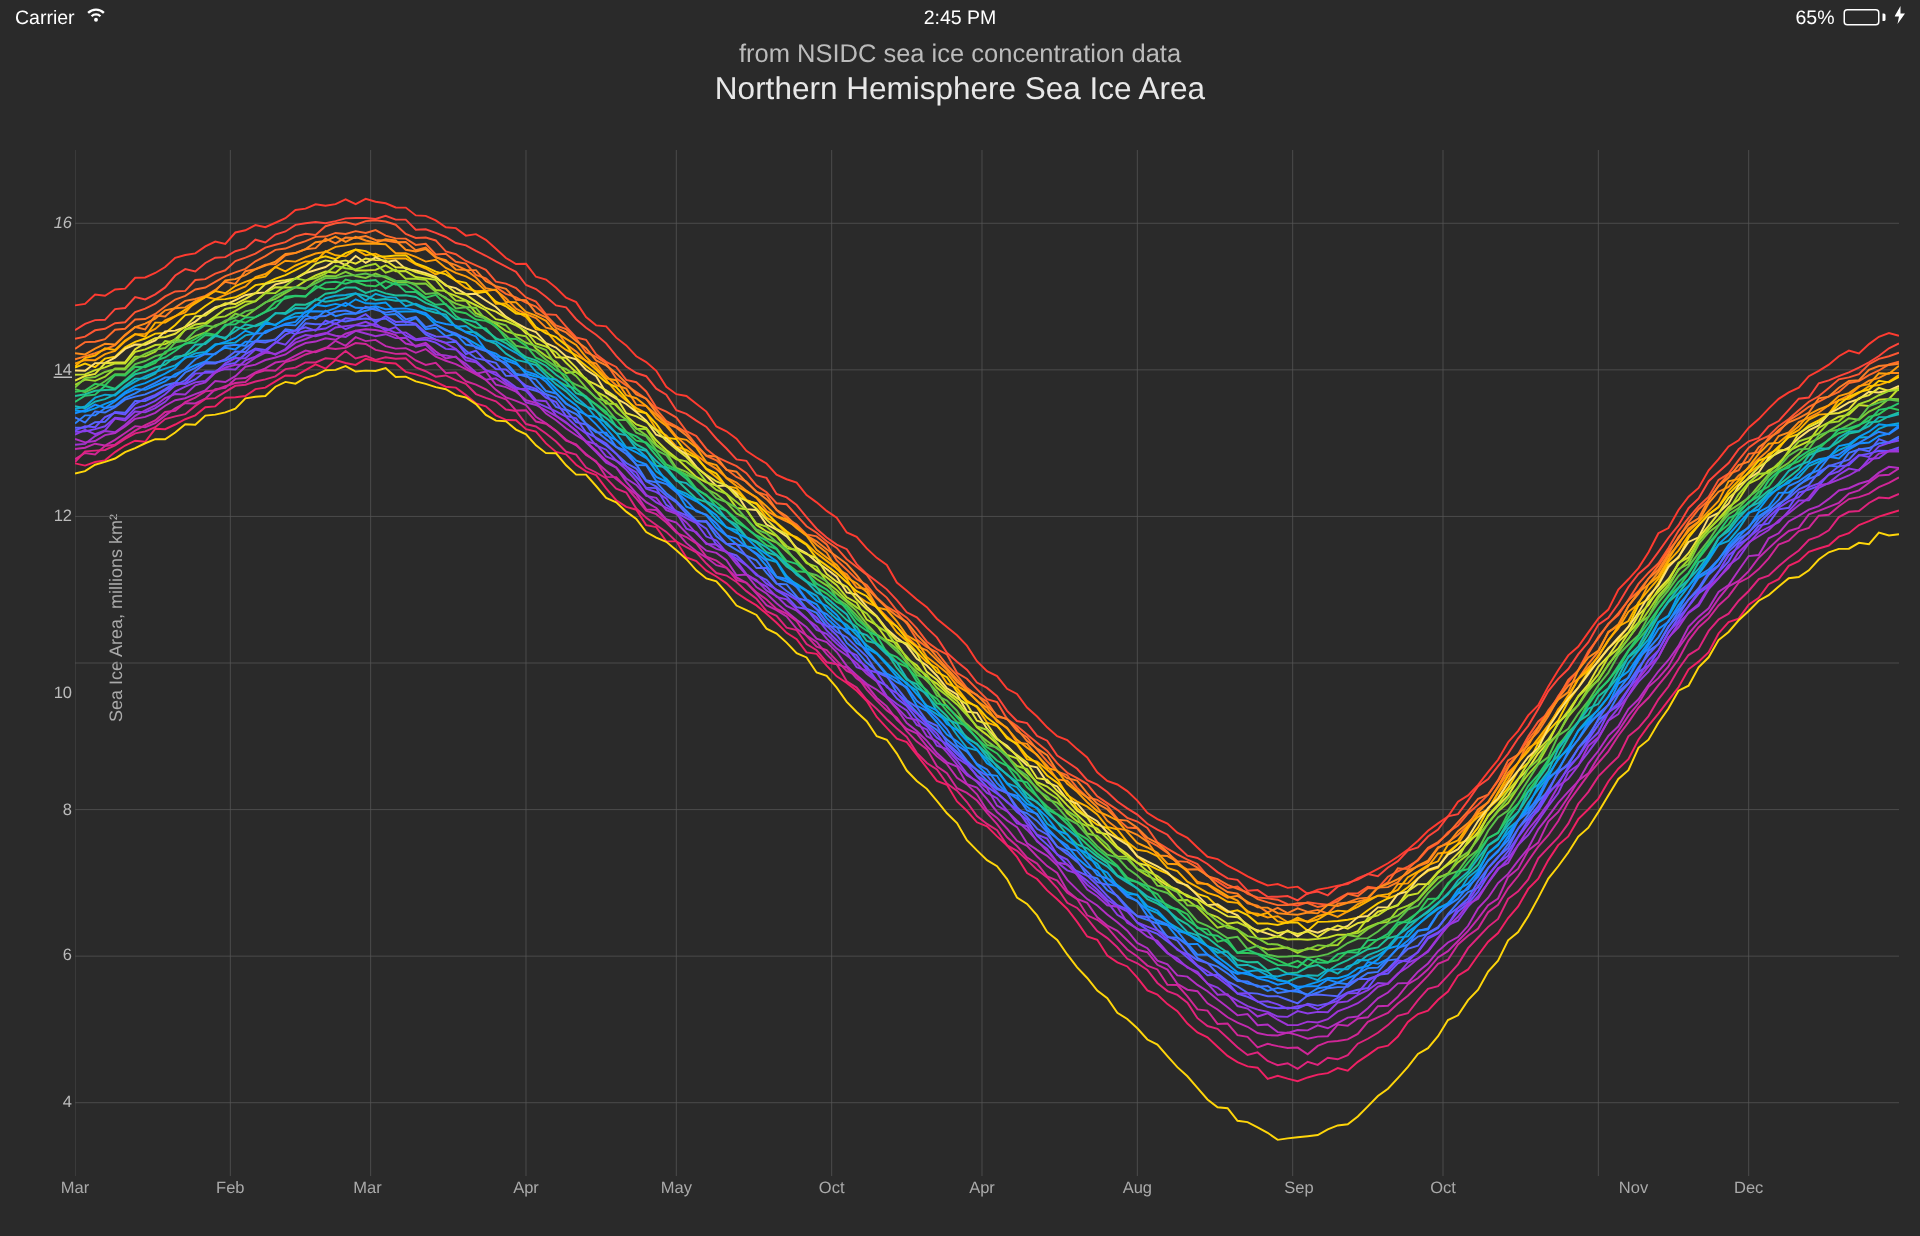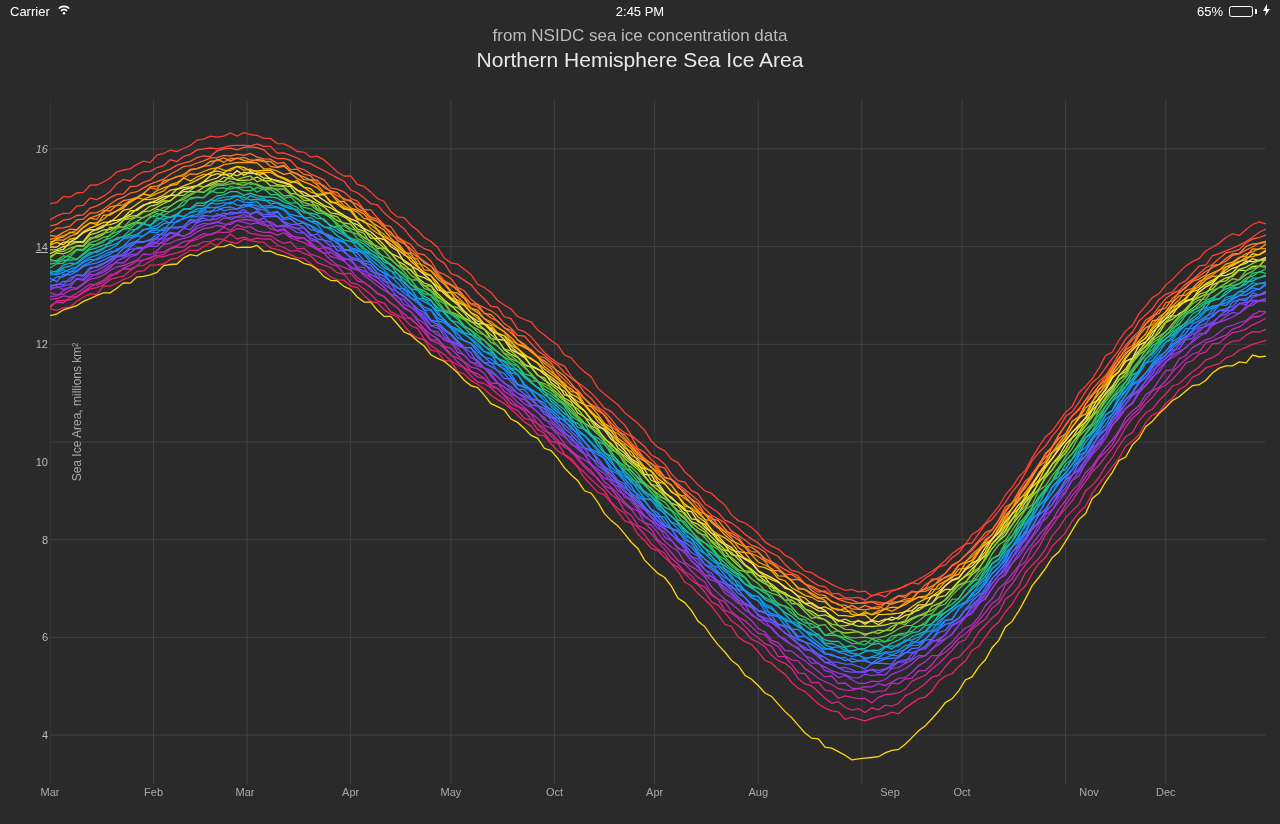--- a/index.html
+++ b/index.html
@@ -73,21 +73,21 @@
     </div>
   <div class="x-ticks">
       <div class="x-tick" style="left: 0px;">Mar</div>
       <div class="x-tick" style="left: 103.56px;">Feb</div>
       <div class="x-tick" style="left: 195px;">Mar</div>
       <div class="x-tick" style="left: 300.659px;">Apr</div>
       <div class="x-tick" style="left: 400.879px;">May</div>
       <div class="x-tick" style="left: 504.44px;">Oct</div>
       <div class="x-tick" style="left: 604.659px;">Apr</div>
       <div class="x-tick" style="left: 708.22px;">Aug</div>
-      <div class="x-tick" style="left: 840px;">Sep</div>
+      <div class="x-tick" style="left: 816px;">Sep</div>
       <div class="x-tick" style="left: 912px;">Oct</div>
       <div class="x-tick" style="left: 1039px;">Nov</div>
       <div class="x-tick" style="left: 1115.78px;">Dec</div>
     </div>
   <svg class="plot" preserveAspectRatio="none" viewBox="0 0 1216 684">
     <g class="grid">
         <line x1="0" x2="1216" y1="635.1428571428571" y2="635.1428571428571"></line>
         <line x1="0" x2="1216" y1="537.4285714285714" y2="537.4285714285714"></line>
         <line x1="0" x2="1216" y1="439.7142857142857" y2="439.7142857142857"></line>
         <line x1="0" x2="1216" y1="342" y2="342"></line>

